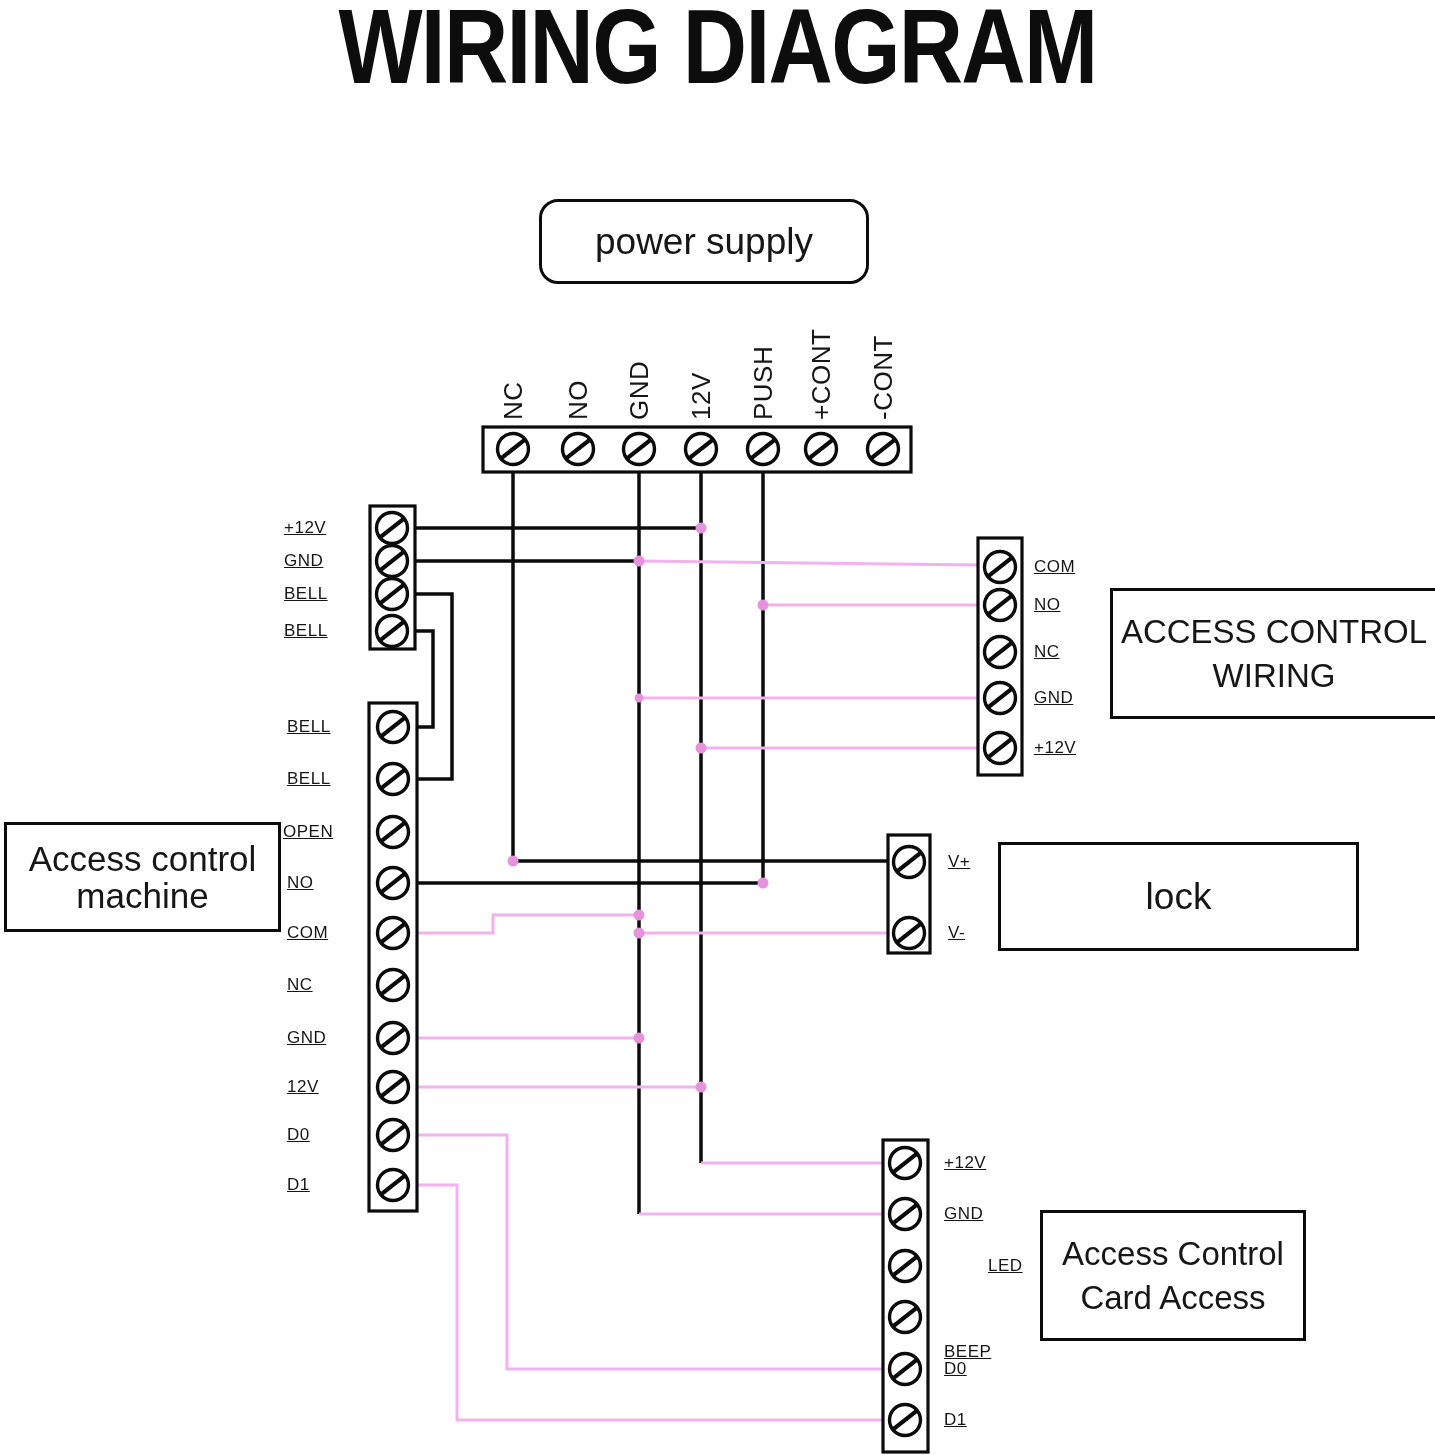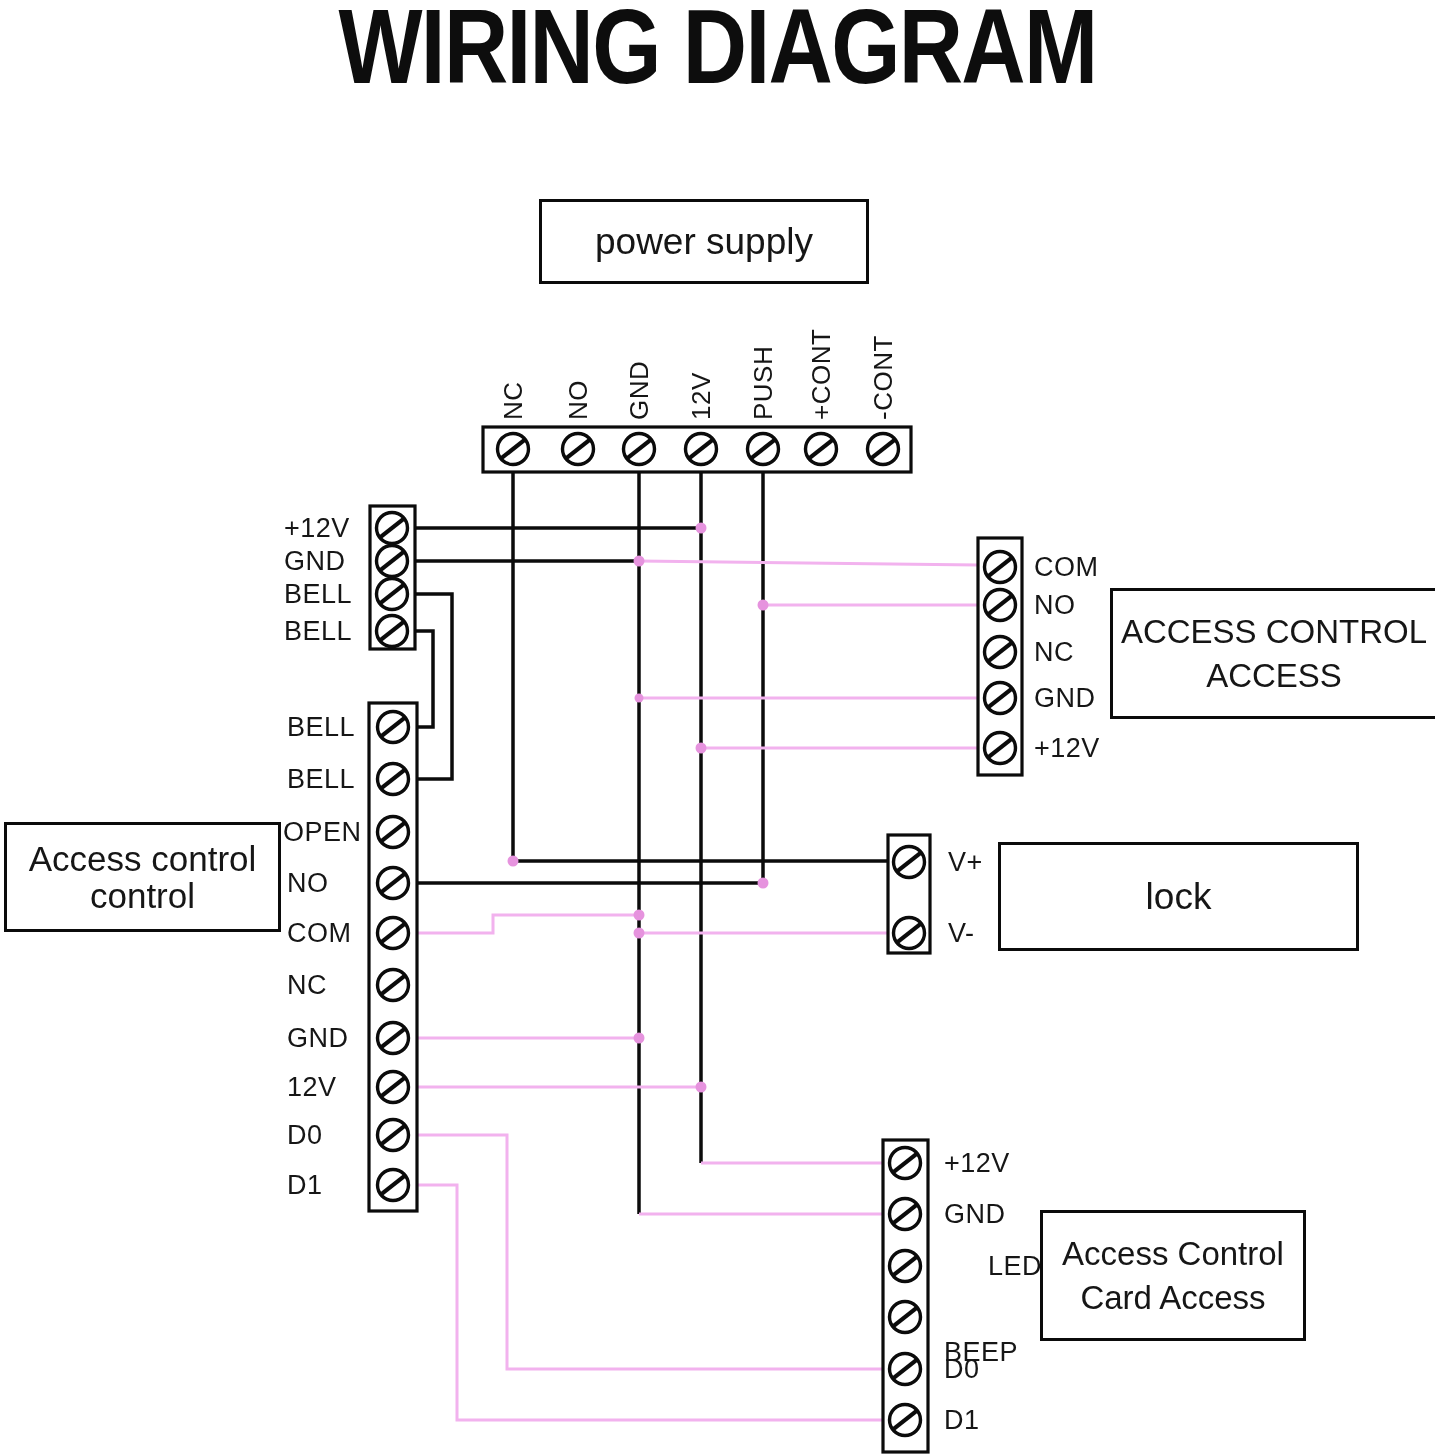--- a/index.html
+++ b/index.html
@@ -4,22 +4,22 @@
 <style>
   html,body{margin:0;padding:0;background:#ffffff;}
   #canvas{position:relative;width:1435px;height:1455px;background:#fff;overflow:hidden;
           font-family:"Liberation Sans", sans-serif;color:#161616;}
   #wires{position:absolute;left:0;top:0;}
   .title{position:absolute;left:0;top:-14px;width:1435px;text-align:center;
          font-size:106px;font-weight:bold;letter-spacing:-2px;
          transform:scaleX(0.84);transform-origin:50% 50%;white-space:nowrap;color:#0d0d0d;}
   .box{position:absolute;border:3px solid #0b0b0b;display:flex;flex-direction:column;
        align-items:center;justify-content:center;text-align:center;background:transparent;}
-  .tlabel{position:absolute;font-size:27px;line-height:32px;white-space:nowrap;
-          transform:translateY(-50%);letter-spacing:0.5px;}
+  .tlabel{position:absolute;font-size:17px;line-height:32px;white-space:nowrap;
+          transform:translateY(-50%);letter-spacing:0.5px;text-decoration:underline;}
   .rlabel{position:absolute;font-size:26px;line-height:26px;white-space:nowrap;
           transform-origin:left bottom;transform:rotate(-90deg);letter-spacing:0.5px;}
 </style>
 </head>
 <body>
 
 <div id="canvas">
 
   <svg id="wires" width="1435" height="1455" viewBox="0 0 1435 1455" xmlns="http://www.w3.org/2000/svg" xmlns:xlink="http://www.w3.org/1999/xlink">
     <defs>
@@ -115,33 +115,33 @@
     <use href="#screw" xlink:href="#screw" x="905" y="1163"></use>
     <use href="#screw" xlink:href="#screw" x="905" y="1214"></use>
     <use href="#screw" xlink:href="#screw" x="905" y="1266"></use>
     <use href="#screw" xlink:href="#screw" x="905" y="1317"></use>
     <use href="#screw" xlink:href="#screw" x="905" y="1369"></use>
     <use href="#screw" xlink:href="#screw" x="905" y="1420"></use>
   </svg>
 
   <div class="title">WIRING DIAGRAM</div>
 
-  <div class="box" style="left:539px;top:199px;width:324px;height:79px;font-size:37px;">
+  <div class="box" style="left:539px;top:199px;width:324px;height:79px;font-size:37px;border-radius:19px;">
     <span>power supply</span>
   </div>
 
 
   <div class="box" style="left:4px;top:822px;width:271px;height:104px;font-size:35px;line-height:37px;">
     <span>Access control</span>
-    <span>control</span>
+    <span>machine</span>
   </div>
 
   <div class="box" style="left:1110px;top:588px;width:322px;height:125px;font-size:33px;line-height:44px;">
     <span>ACCESS CONTROL</span>
-    <span>ACCESS</span>
+    <span>WIRING</span>
   </div>
 
   <div class="box" style="left:998px;top:842px;width:355px;height:103px;font-size:37px;line-height:46px;">
     <span>lock</span>
   </div>
 
   <div class="box" style="left:1040px;top:1210px;width:260px;height:125px;font-size:33px;line-height:44px;">
     <span>Access Control</span>
     <span>Card Access</span>
   </div>

